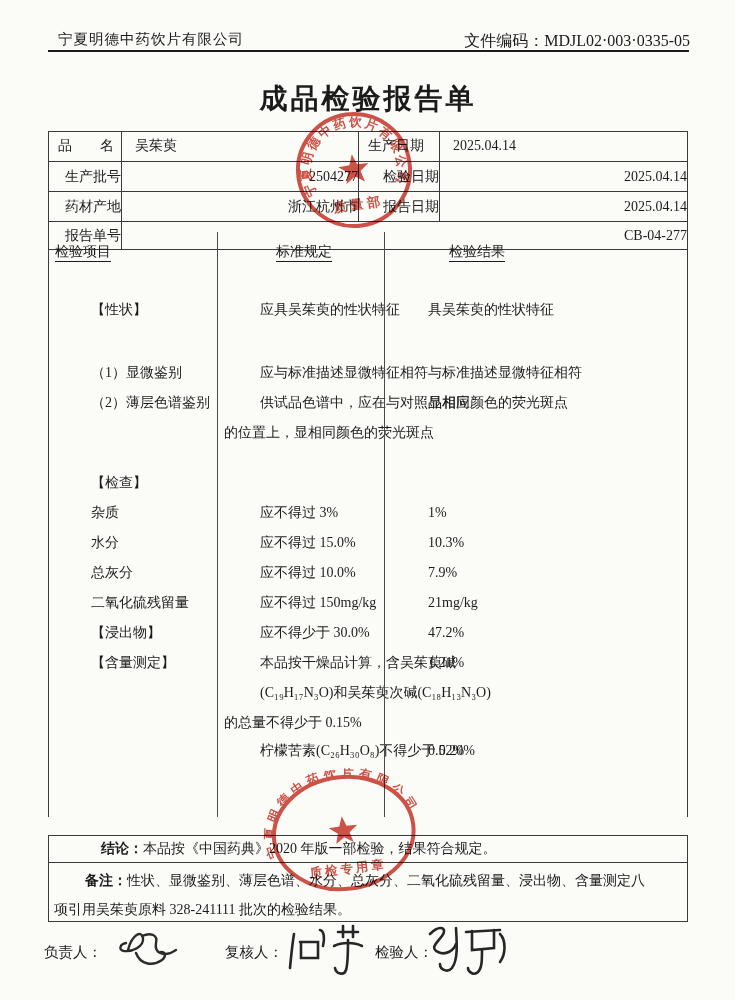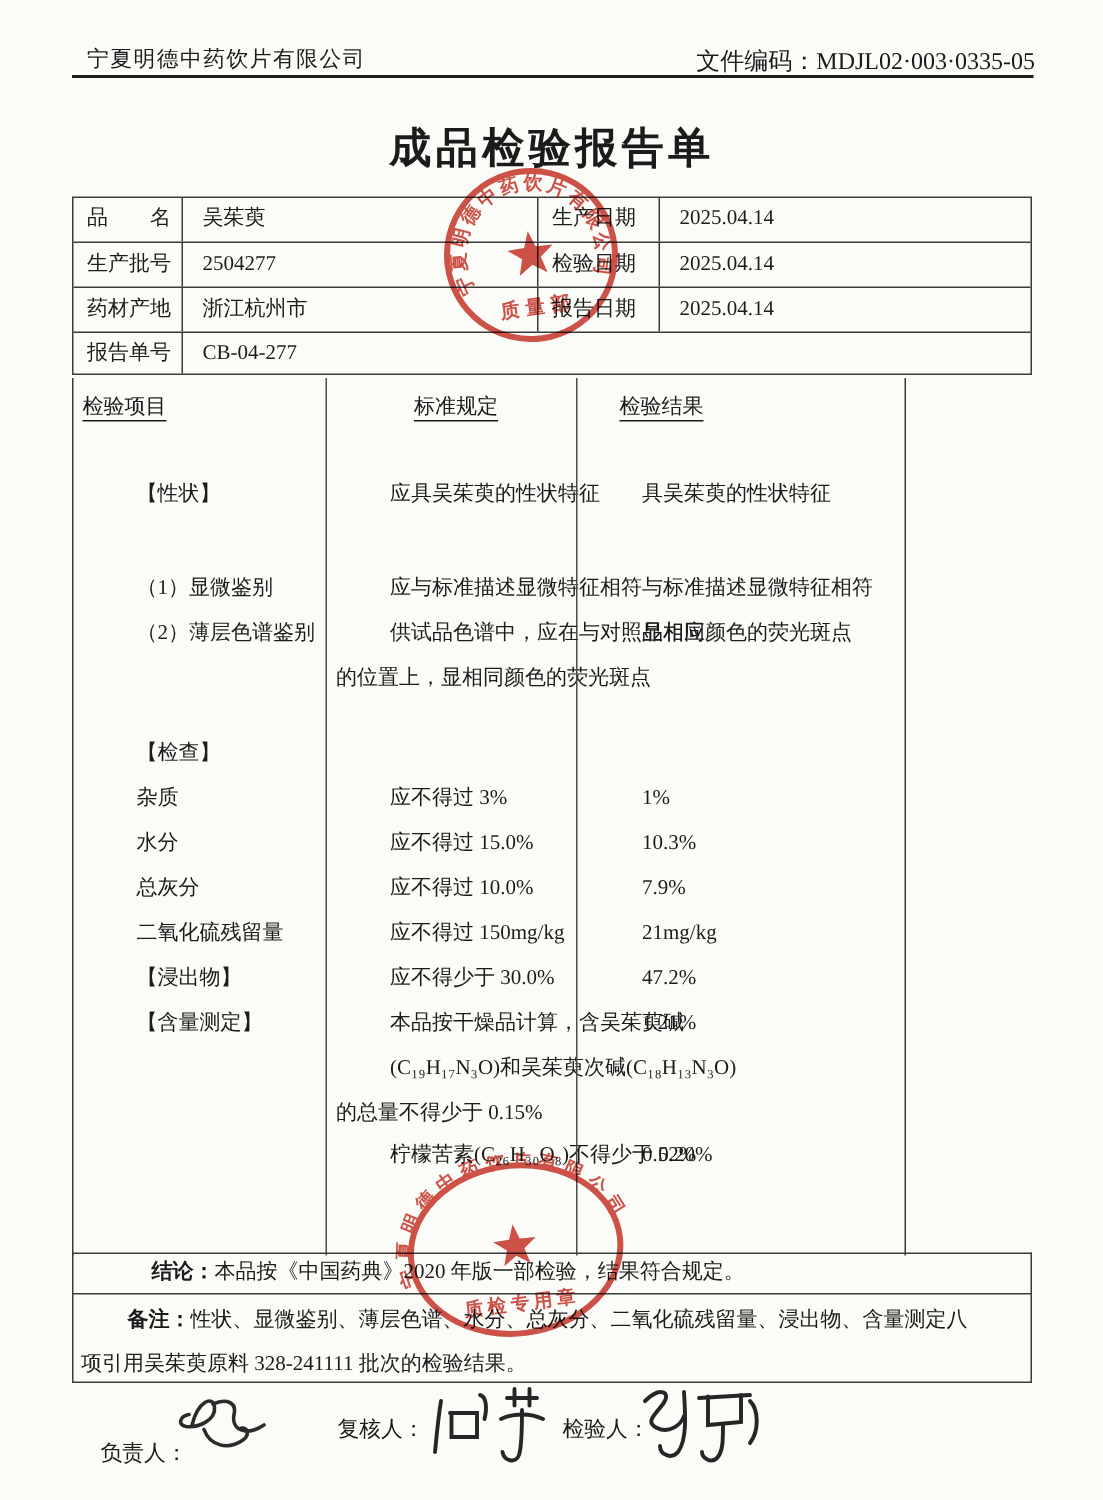--- a/index.html
+++ b/index.html
@@ -15,49 +15,49 @@
   #doc-code{right:45px;top:31px;font-size:16px;}
   #header-rule{left:48px;top:50px;width:641px;height:2px;background:#1c1c1c;}
   #page-title{left:48px;top:80px;width:640px;text-align:center;
     font-size:28px;font-weight:bold;letter-spacing:3px;}
   
   #info-table{left:48px;top:131px;width:640px;height:119px;
     border:1px solid #3a3a3a;box-sizing:border-box;}
   .irow{display:grid;box-sizing:border-box;}
   .irow-3{grid-template-columns:72px 237px 81px auto;}
   .irow-2{grid-template-columns:72px auto;}
-  .ibt{border-top:1px solid #3a3a3a;}
+  .ibt{border-top:1px solid #3a3a3a;text-align:right;}
   .ic{box-sizing:border-box;padding-left:9px;overflow:hidden;white-space:nowrap;}
   .ic+.ic{border-left:1px solid #3a3a3a;}
   .icv{padding-left:13px;}
   
-  #main-table{left:48px;top:252px;width:556px;height:585px;
+  #main-table{left:48px;top:232px;width:640px;height:585px;
     border-left:1px solid #3a3a3a;border-right:1px solid #3a3a3a;box-sizing:border-box;}
   .vline{position:absolute;top:0;width:1px;height:585px;background:#4a4a4a;}
   #vline-1{left:168px;} #vline-2{left:335px;}
   .trow{display:grid;grid-template-columns:168px 167px auto;line-height:30px;}
   .h30{height:30px;margin-left:36px;} .h33{height:33px;} .h50{height:50px;} .h28{height:28px;}
   .c1{padding-left:6px;} .c2{padding-left:7px;} .c3{padding-left:8px;}
   .trow div{overflow:visible;white-space:nowrap;}
   #thead-row{height:63px;padding-top:9px;box-sizing:border-box;line-height:22px;}
   .ul{text-decoration:underline;text-underline-offset:5px;}
   #thead-row .c2{text-align:center;}
-  #thead-row .c3{padding-left:29px;}
+  #thead-row .c3{padding-left:29px;margin-left:36px;}
   
   #conclusion-row{left:48px;top:835px;width:640px;height:27px;
     border:solid #3a3a3a;border-width:1px 1px 0 1px;box-sizing:border-box;
     line-height:26px;padding-left:52px;}
   #note-row{left:48px;top:862px;width:640px;height:60px;
     border:1px solid #3a3a3a;box-sizing:border-box;padding-top:3px;}
   .bold{font-weight:bold;}
   #note-line1{padding-left:36px;line-height:29px;white-space:nowrap;}
   #note-line2{padding-left:5px;line-height:29px;white-space:nowrap;}
   
   .sig-label{top:943px;font-size:14.5px;}
-  #fzr-label{left:67px;margin-top:16px;} #fhr-label{left:225px;} #jyr-label{left:375px;}
+  #fzr-label{left:44px;} #fhr-label{left:225px;} #jyr-label{left:375px;}
   .sig-svg{position:absolute;}
   
   .seal{position:absolute;mix-blend-mode:multiply;opacity:0.86;pointer-events:none;}
   #seal-top{left:292px;top:108px;transform:rotate(-8deg);}
   #seal-bottom{left:262px;top:769px;transform:rotate(-7deg);}
 </style>
 </head>
 <body>
 
 <div class="abs" id="company-name">宁夏明德中药饮片有限公司</div>

